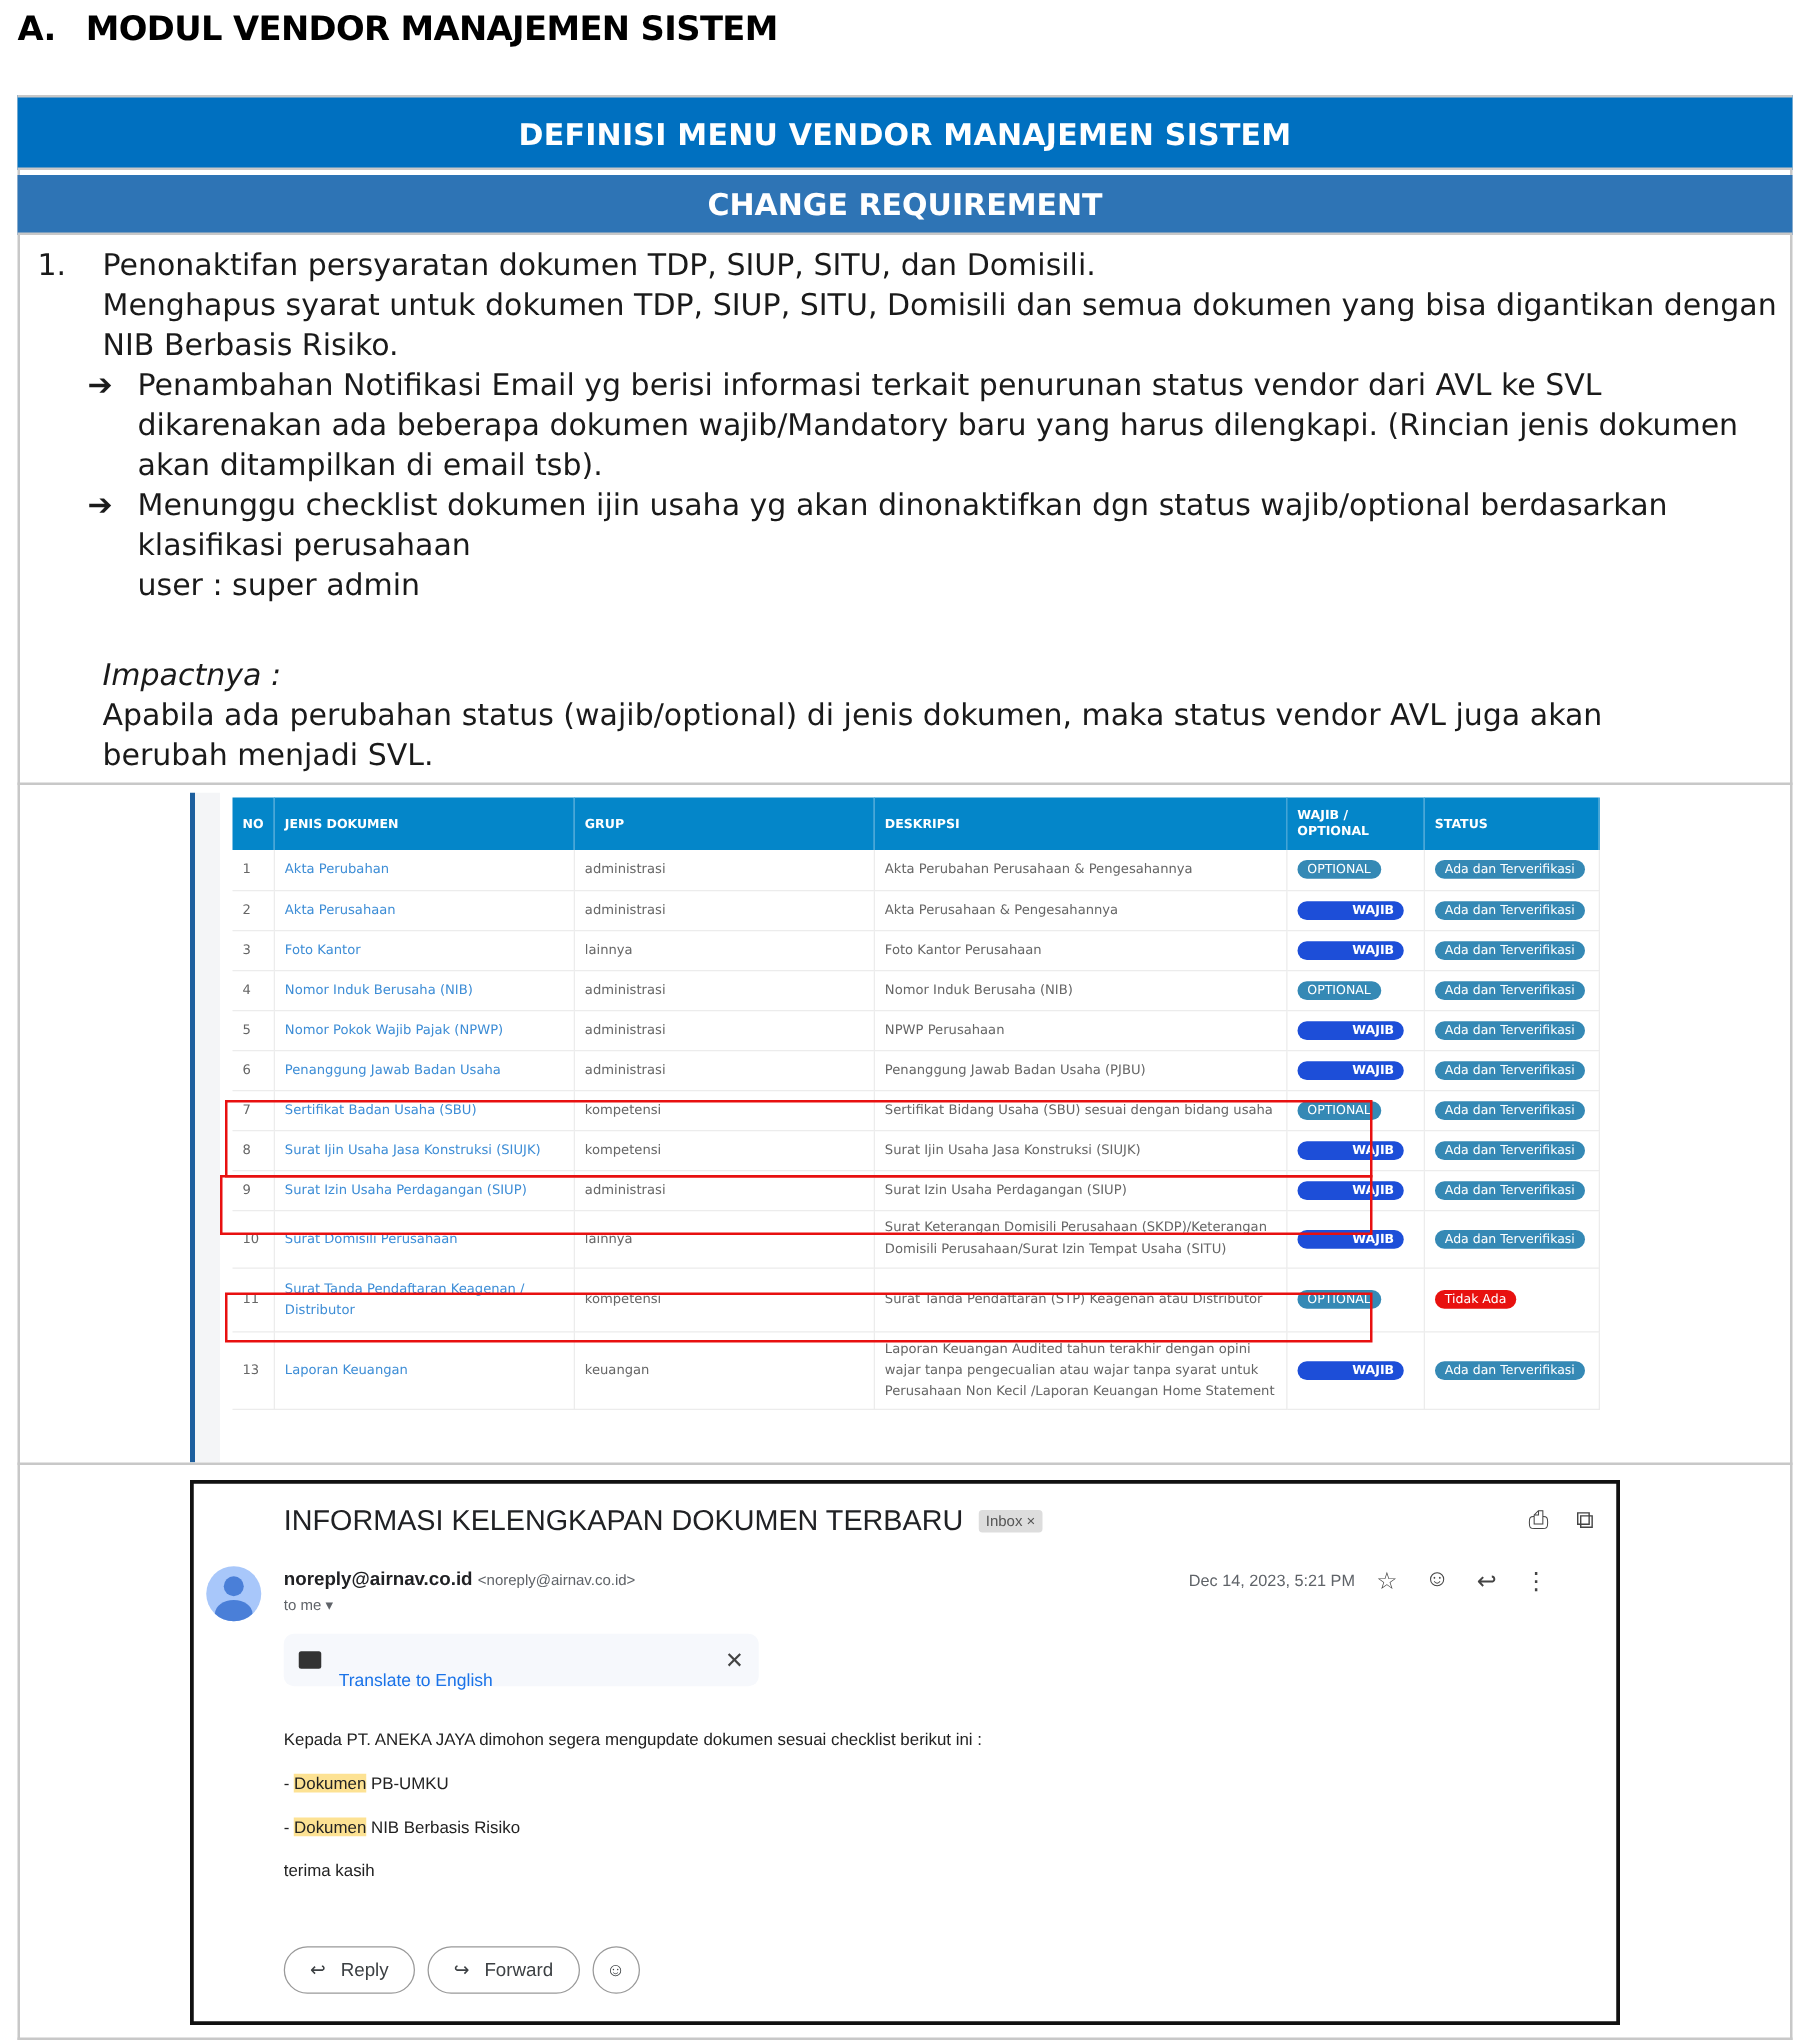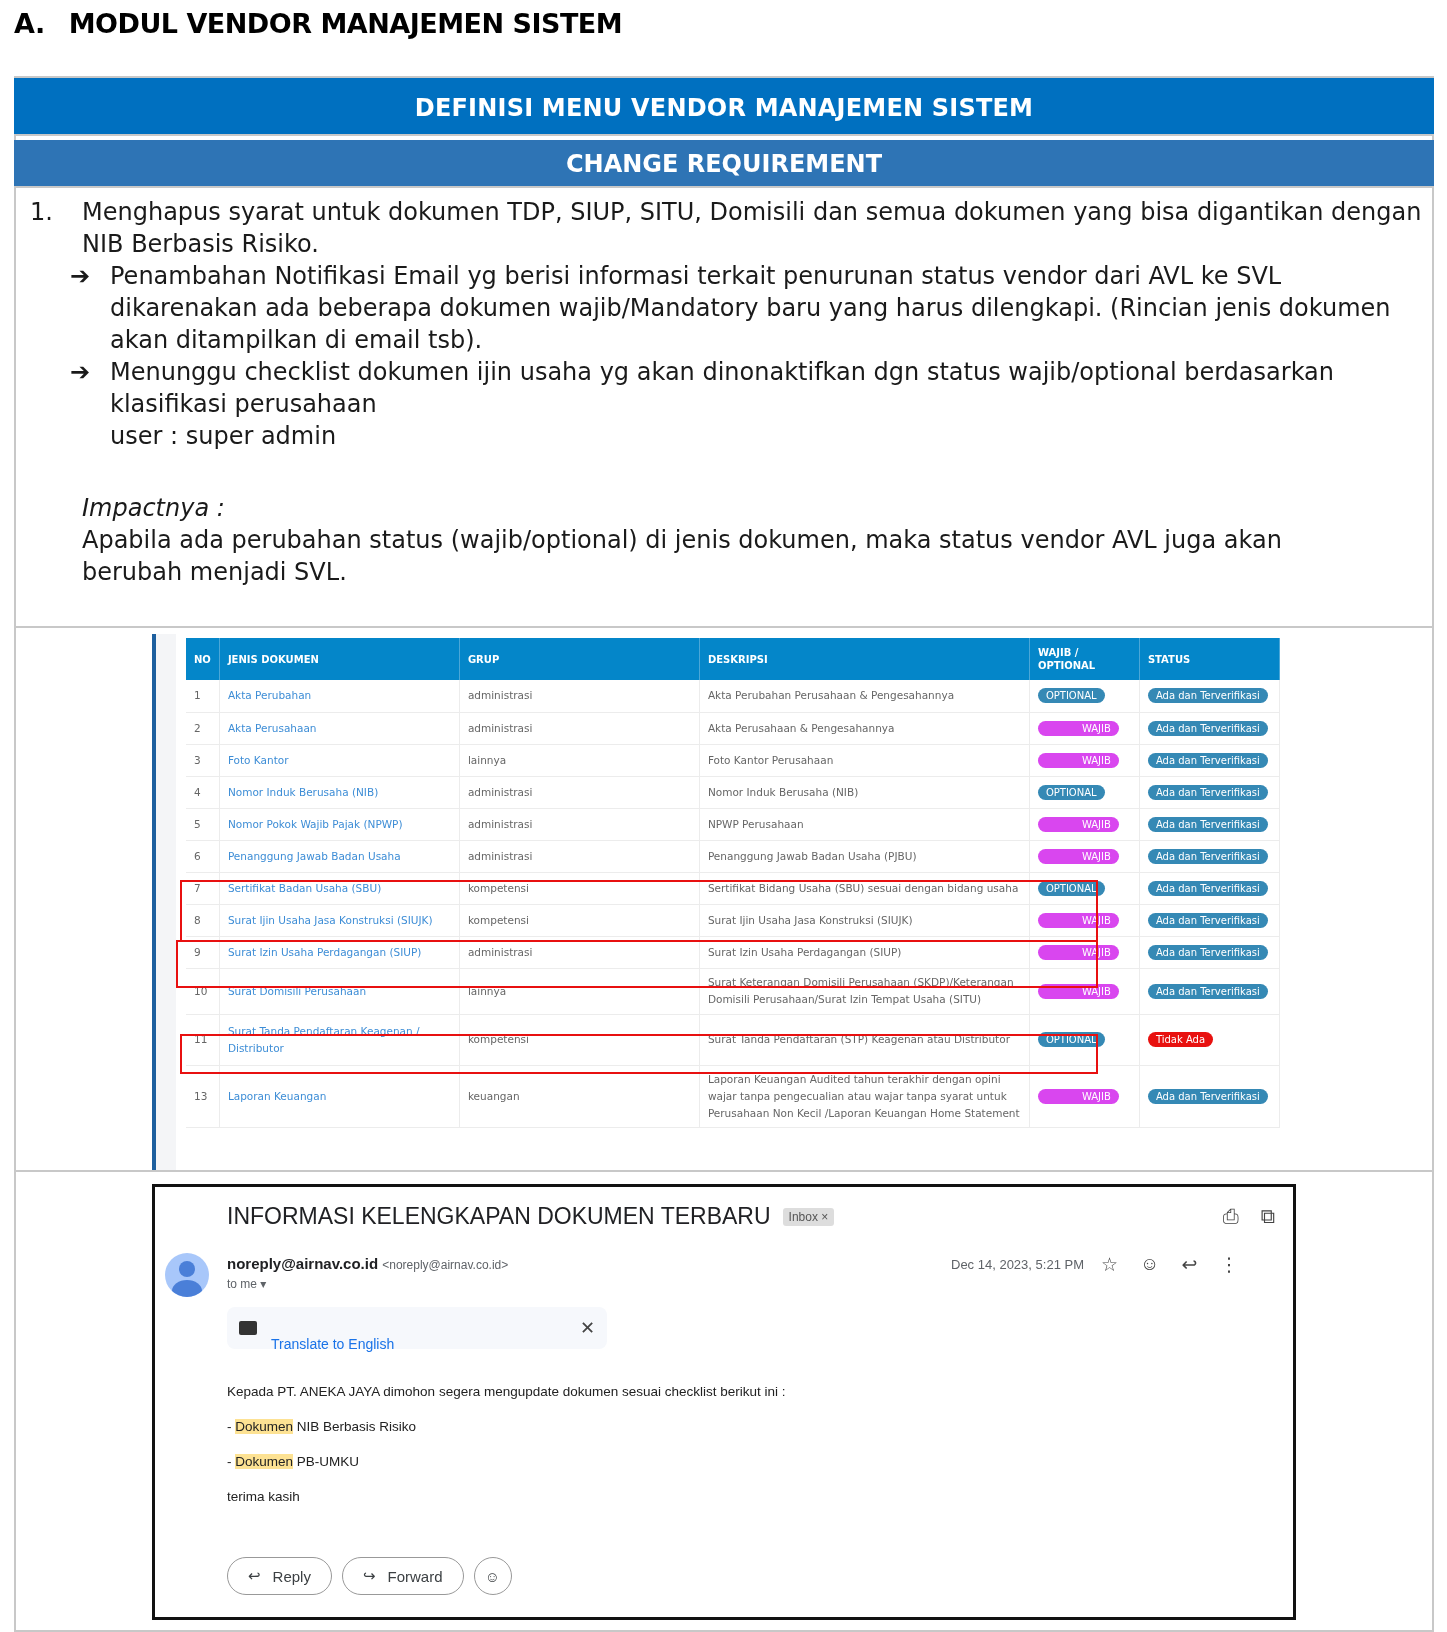--- a/index.html
+++ b/index.html
@@ -43,21 +43,21 @@
   .table-wrap .shade { position: absolute; left: 4px; top: 0; width: 20px; height: 100%; background: #f4f5f7; }
   table.docs { position: absolute; left: 34px; top: 4px; border-collapse: collapse; font-family: "DejaVu Sans", sans-serif; font-size: 10.5px; }
   table.docs th { background: #0486c9; color: #fff; font-size: 10px; text-align: left; font-weight: bold; padding: 0 8px; height: 42px; border-right: 1px solid #4ba7d8; line-height: 13px; }
   table.docs td { border-bottom: 1px solid #ececec; border-right: 1px solid #ececec; color: #666; padding: 0 8px; height: 32px; line-height: 17px; }
   table.docs td.link { color: #3d8dd6; }
   table.docs tr.tall td { height: 51px; }
   table.docs tr.tall2 td { height: 46px; }
   table.docs tr.tall3 td { height: 62px; }
   .pill { display: inline-block; border-radius: 9px; color: #fff; font-size: 10px; padding: 1px 8px; line-height: 13px; }
   .pill.opt { background: #3589b5; }
-  .pill.waj { background: #d946ef; font-weight: normal; padding-left: 44px; }
+  .pill.waj { background: #1d4ed8; font-weight: bold; padding-left: 44px; }
   .pill.ok { background: #3589b5; }
   .pill.none { background: #e8110f; }
 
   .redbox { position: absolute; border: 2px solid #e81010; pointer-events: none; }
 
   
   .email { position: absolute; left: 152px; top: 1184px; width: 1144px; height: 436px; border: 3px solid #111; background: #fff; font-family: "Liberation Sans", sans-serif; }
   .email-subject { position: absolute; left: 72px; top: 16px; font-size: 23px; color: #202124; display: flex; align-items: center; gap: 12px; }
   .inbox-chip { background: #ddd; color: #555; font-size: 12px; padding: 2px 6px; border-radius: 3px; }
   .top-icons { position: absolute; right: 18px; top: 18px; display: flex; gap: 22px; font-size: 20px; color: #444; }
@@ -91,20 +91,21 @@
 
 <div class="frame"></div>
 
 <div class="banner banner-1">DEFINISI MENU VENDOR MANAJEMEN SISTEM</div>
 <div class="banner banner-2">CHANGE REQUIREMENT</div>
 
 <div class="text-area">
   <div class="num-row">
     <span class="num">1.</span>
     <div class="body">
+      <div>Penonaktifan persyaratan dokumen TDP, SIUP, SITU, dan Domisili.</div>
       <div>Menghapus syarat untuk dokumen TDP, SIUP, SITU, Domisili dan semua dokumen yang bisa digantikan dengan NIB Berbasis Risiko.</div>
     </div>
   </div>
   <div class="arrow-row">
     <span class="arrow">➔</span>
     <div class="body">Penambahan Notifikasi Email yg berisi informasi terkait penurunan status vendor dari AVL ke SVL dikarenakan ada beberapa dokumen wajib/Mandatory baru yang harus dilengkapi. (Rincian jenis dokumen akan ditampilkan di email tsb).</div>
   </div>
   <div class="arrow-row">
     <span class="arrow">➔</span>
     <div class="body">
@@ -263,22 +264,22 @@
     <span>↩</span>
     <span>⋮</span>
   </div>
   <div class="translate">
     <span class="ticon"></span>
     <span class="tlabel">Translate to English</span>
     <span class="tclose">✕</span>
   </div>
   <div class="mail-body">
     <p>Kepada PT. ANEKA JAYA dimohon segera mengupdate dokumen sesuai checklist berikut ini :</p>
+    <p><span>- </span><span class="hl">Dokumen</span><span> PB-UMKU</span></p>
     <p><span>- </span><span class="hl">Dokumen</span><span> NIB Berbasis Risiko</span></p>
-    <p><span>- </span><span class="hl">Dokumen</span><span> PB-UMKU</span></p>
     <p>terima kasih</p>
   </div>
   <div class="actions">
     <div class="btn">
       <span>↩</span>
       <span>Reply</span>
     </div>
     <div class="btn">
       <span>↪</span>
       <span>Forward</span>

